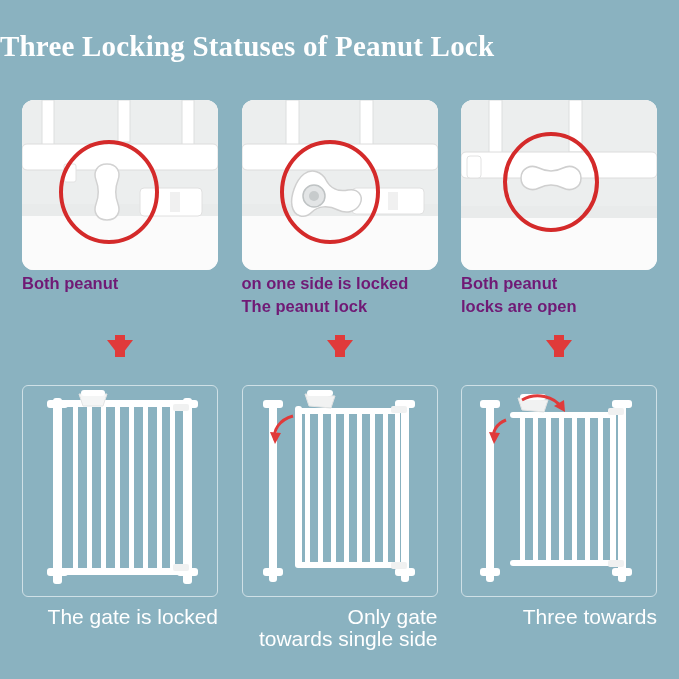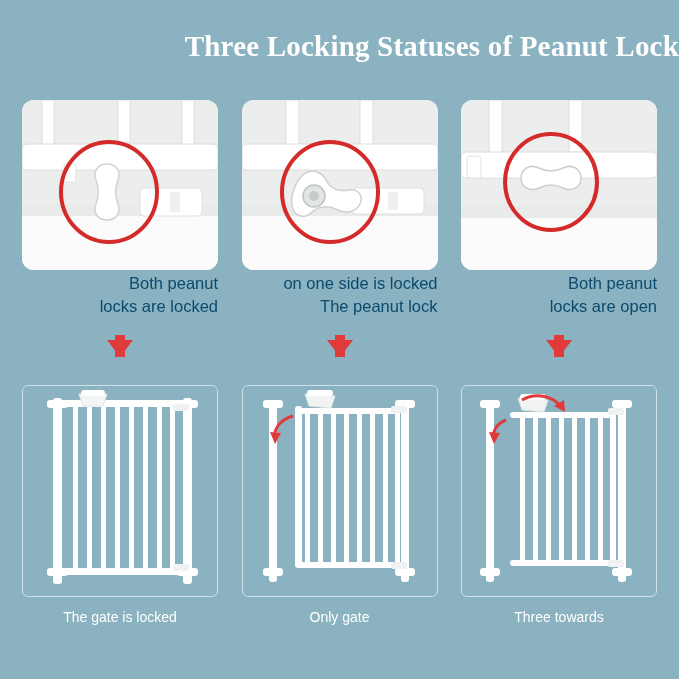--- a/index.html
+++ b/index.html
@@ -15,21 +15,21 @@
     position: relative;
     width: 679px;
     height: 679px;
     background: #8ab2c0;
   }
   .title {
     position: absolute;
     top: 30px;
     left: 0;
     width: 679px;
-    text-align: right;
+    text-align: left;
     color: #ffffff;
     font-family: "Liberation Serif", serif;
     font-weight: bold;
     font-size: 29px;
     letter-spacing: 0.2px;
   }
   
   .top-row {
     position: absolute;
     top: 100px;
@@ -50,24 +50,25 @@
   .cap-row {
     position: absolute;
     top: 272px;
     left: 22px;
     width: 635px;
     display: flex;
     justify-content: space-between;
   }
   .cap {
     width: 196px;
-    text-align: right;
-    color: #0c4a6e;
+    text-align: left;
+    color: #701a75;
     font-size: 16.5px;
     line-height: 23px;
+    font-weight: bold;
   }
   
   .arrow-row {
     position: absolute;
     top: 340px;
     left: 22px;
     width: 635px;
     display: flex;
     justify-content: space-between;
   }
@@ -112,23 +113,23 @@
   .bcap-row {
     position: absolute;
     top: 606px;
     left: 22px;
     width: 635px;
     display: flex;
     justify-content: space-between;
   }
   .bcap {
     width: 196px;
-    text-align: center;
+    text-align: right;
     color: #ffffff;
-    font-size: 14px;
+    font-size: 21px;
     line-height: 22px;
   }
   svg { display: block; }
 </style>
 </head>
 <body>
 
 <div class="page">
 
   <div class="title">Three Locking Statuses of  Peanut Lock</div>
@@ -198,21 +199,20 @@
           <path d="M60 78 C60 68 70 64 78 68 C86 72 94 72 102 68 C110 64 120 68 120 78 C120 88 110 92 102 88 C94 84 86 84 78 88 C70 92 60 88 60 78 Z" fill="#ffffff" stroke="#cfcfcf" stroke-width="1.5"></path>
         </g>
         <ellipse cx="90" cy="82" rx="46" ry="48" fill="none" stroke="#d42a2a" stroke-width="4"></ellipse>
       </svg>
     </div>
   </div>
 
   <div class="cap-row">
     <div class="cap">
       <div>Both peanut</div>
-      <div>locks are locked</div>
     </div>
     <div class="cap">
       <div>on one side is locked</div>
       <div>The peanut lock</div>
     </div>
     <div class="cap">
       <div>Both peanut</div>
       <div>locks are open</div>
     </div>
   </div>
@@ -345,19 +345,20 @@
       </svg>
     </div>
   </div>
 
   <div class="bcap-row">
     <div class="bcap">
       <div>The gate is locked</div>
     </div>
     <div class="bcap">
       <div>Only gate</div>
+      <div>towards single side</div>
     </div>
     <div class="bcap">
       <div>Three towards</div>
     </div>
   </div>
 
 </div>
 
 </body></html>

